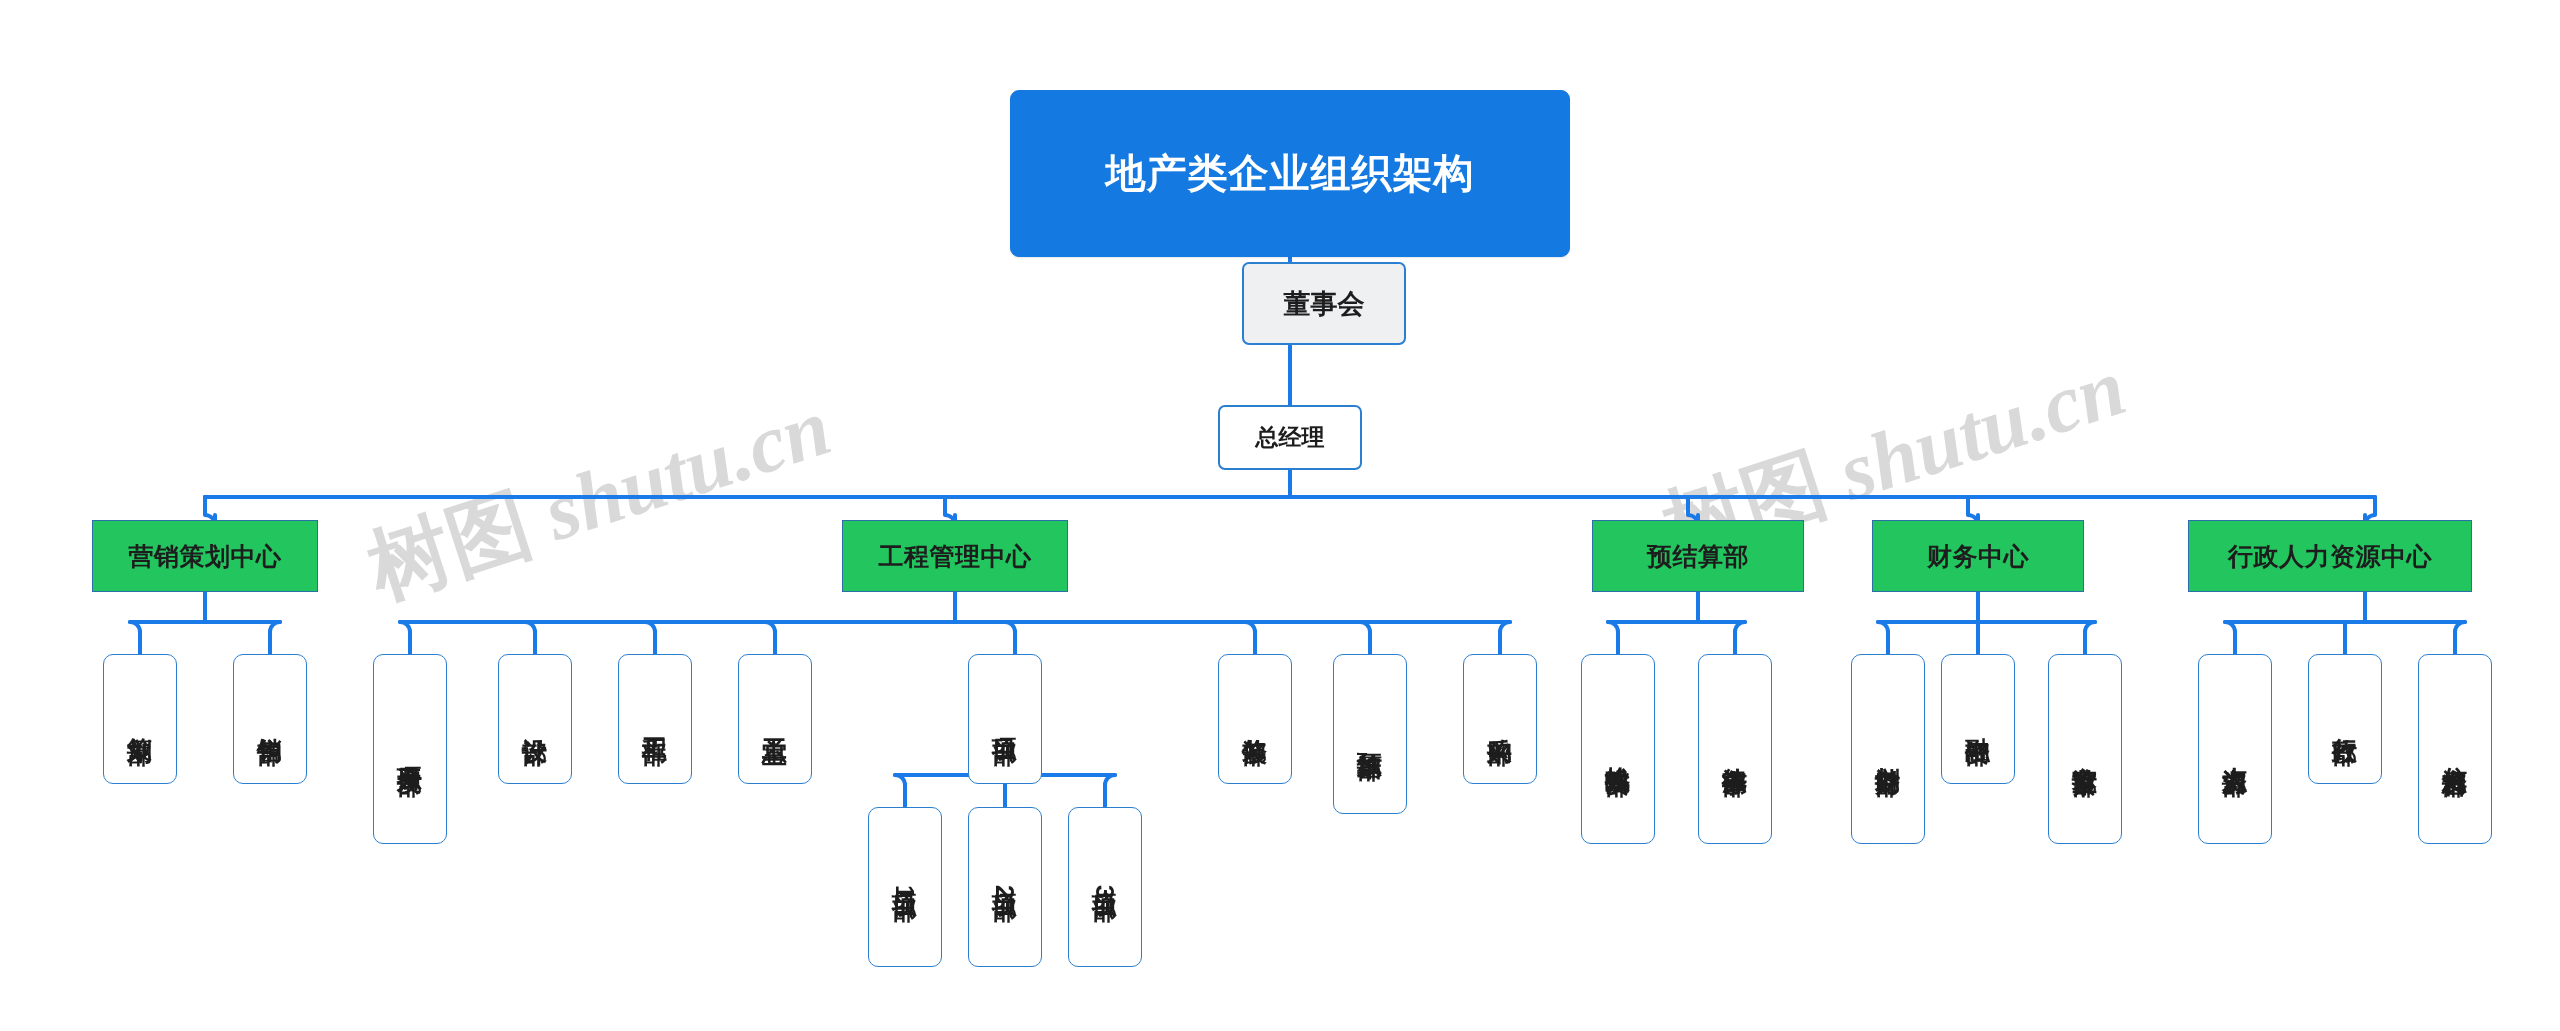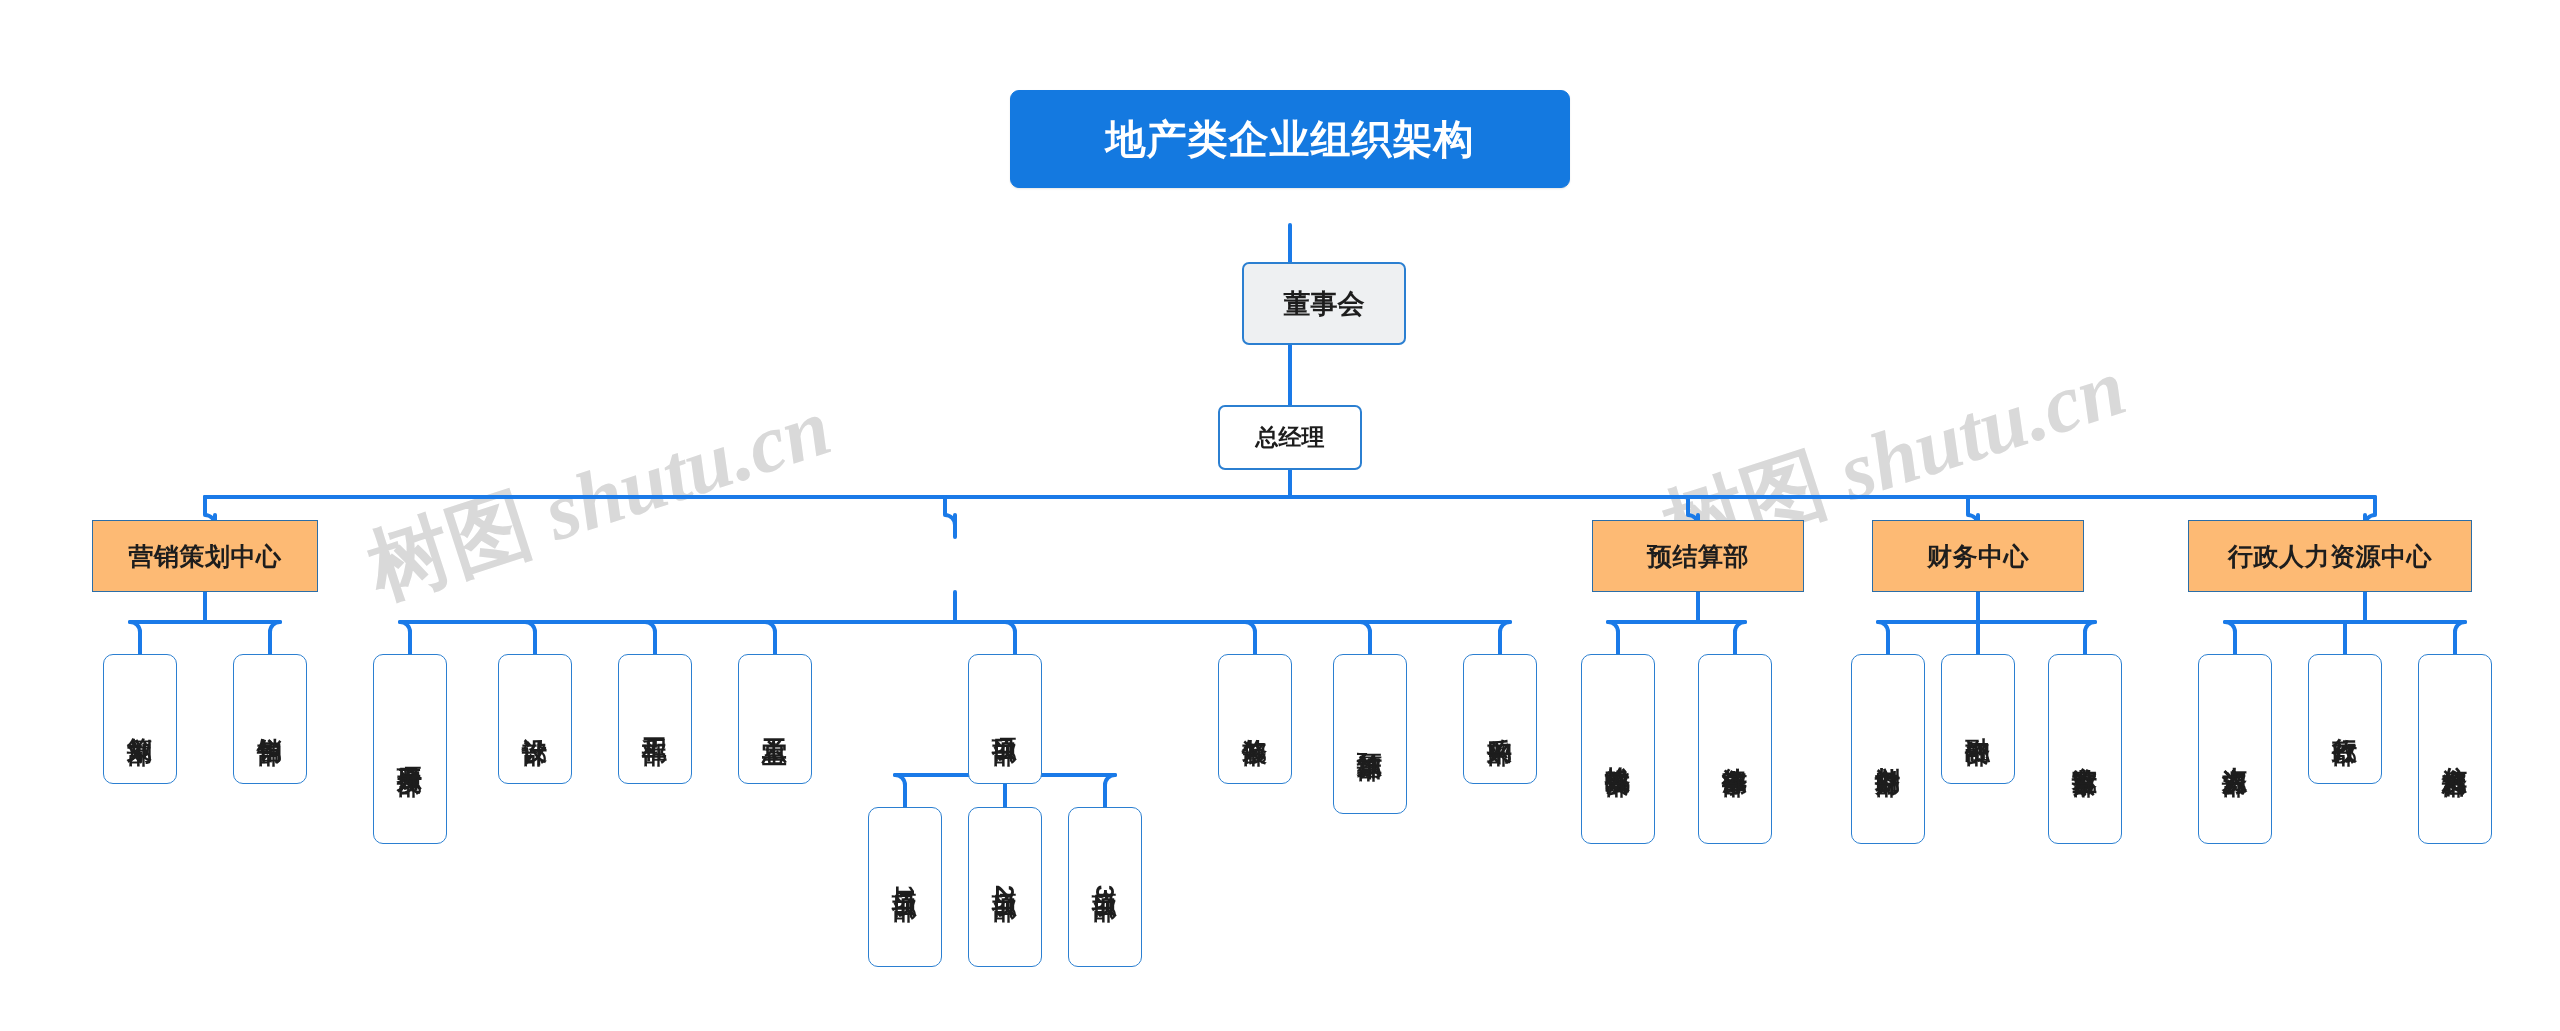--- a/index.html
+++ b/index.html
@@ -71,21 +71,21 @@
     background:#ffffff;
     border:2px solid #2b7fd1;
     border-radius:7px;
     color:#1d1d1d;
     font-size:23px;
     font-weight:700;
   }
 
   
   .n-center{
-    background:#fdba74;
+    background:#22c55e;
     border:1.6px solid #2b6ea8;
     border-radius:0;
     color:#1d1d1d;
     font-size:25px;
     font-weight:700;
     letter-spacing:.5px;
   }
 
   
   .n-dept{
@@ -192,28 +192,29 @@
       <path d="M2365,592 v30"></path>
       <path d="M2225,622 H2465"></path>
       <path d="M2225,622 a10,10 0 0 1 10,10"></path>
       <path d="M2235,632 v22"></path>
       <path d="M2345,622 v32"></path>
       <path d="M2465,622 a10,10 0 0 0 -10,10"></path>
       <path d="M2455,632 v22"></path>
     </g>
   </svg>
 
-  <div class="node n-title" style="left:1010px;top:90px;width:560px;height:98px;">地产类企业组织架构</div>
+  <div class="node n-title" style="left:1010px;top:90px;width:560px;height:167px;">地产类企业组织架构</div>
 
   <div class="node n-board" style="left:1208px;top:262px;width:164px;height:83px;">董事会</div>
 
   <div class="node n-gm" style="left:1218px;top:405px;width:144px;height:65px;">总经理</div>
 
   <div class="node n-center" style="left:92px;top:520px;width:226px;height:72px;">营销策划中心</div>
 
+  <div class="node n-center" style="left:842px;top:520px;width:226px;height:72px;">工程管理中心</div>
 
   <div class="node n-center" style="left:1592px;top:520px;width:212px;height:72px;">预结算部</div>
 
   <div class="node n-center" style="left:1872px;top:520px;width:212px;height:72px;">财务中心</div>
 
   <div class="node n-center" style="left:2188px;top:520px;width:284px;height:72px;">行政人力资源中心</div>
 
   <div class="node n-dept" style="left:103px;top:654px;width:74px;height:130px;">策划部</div>
   <div class="node n-dept" style="left:233px;top:654px;width:74px;height:130px;">销售部</div>
 

